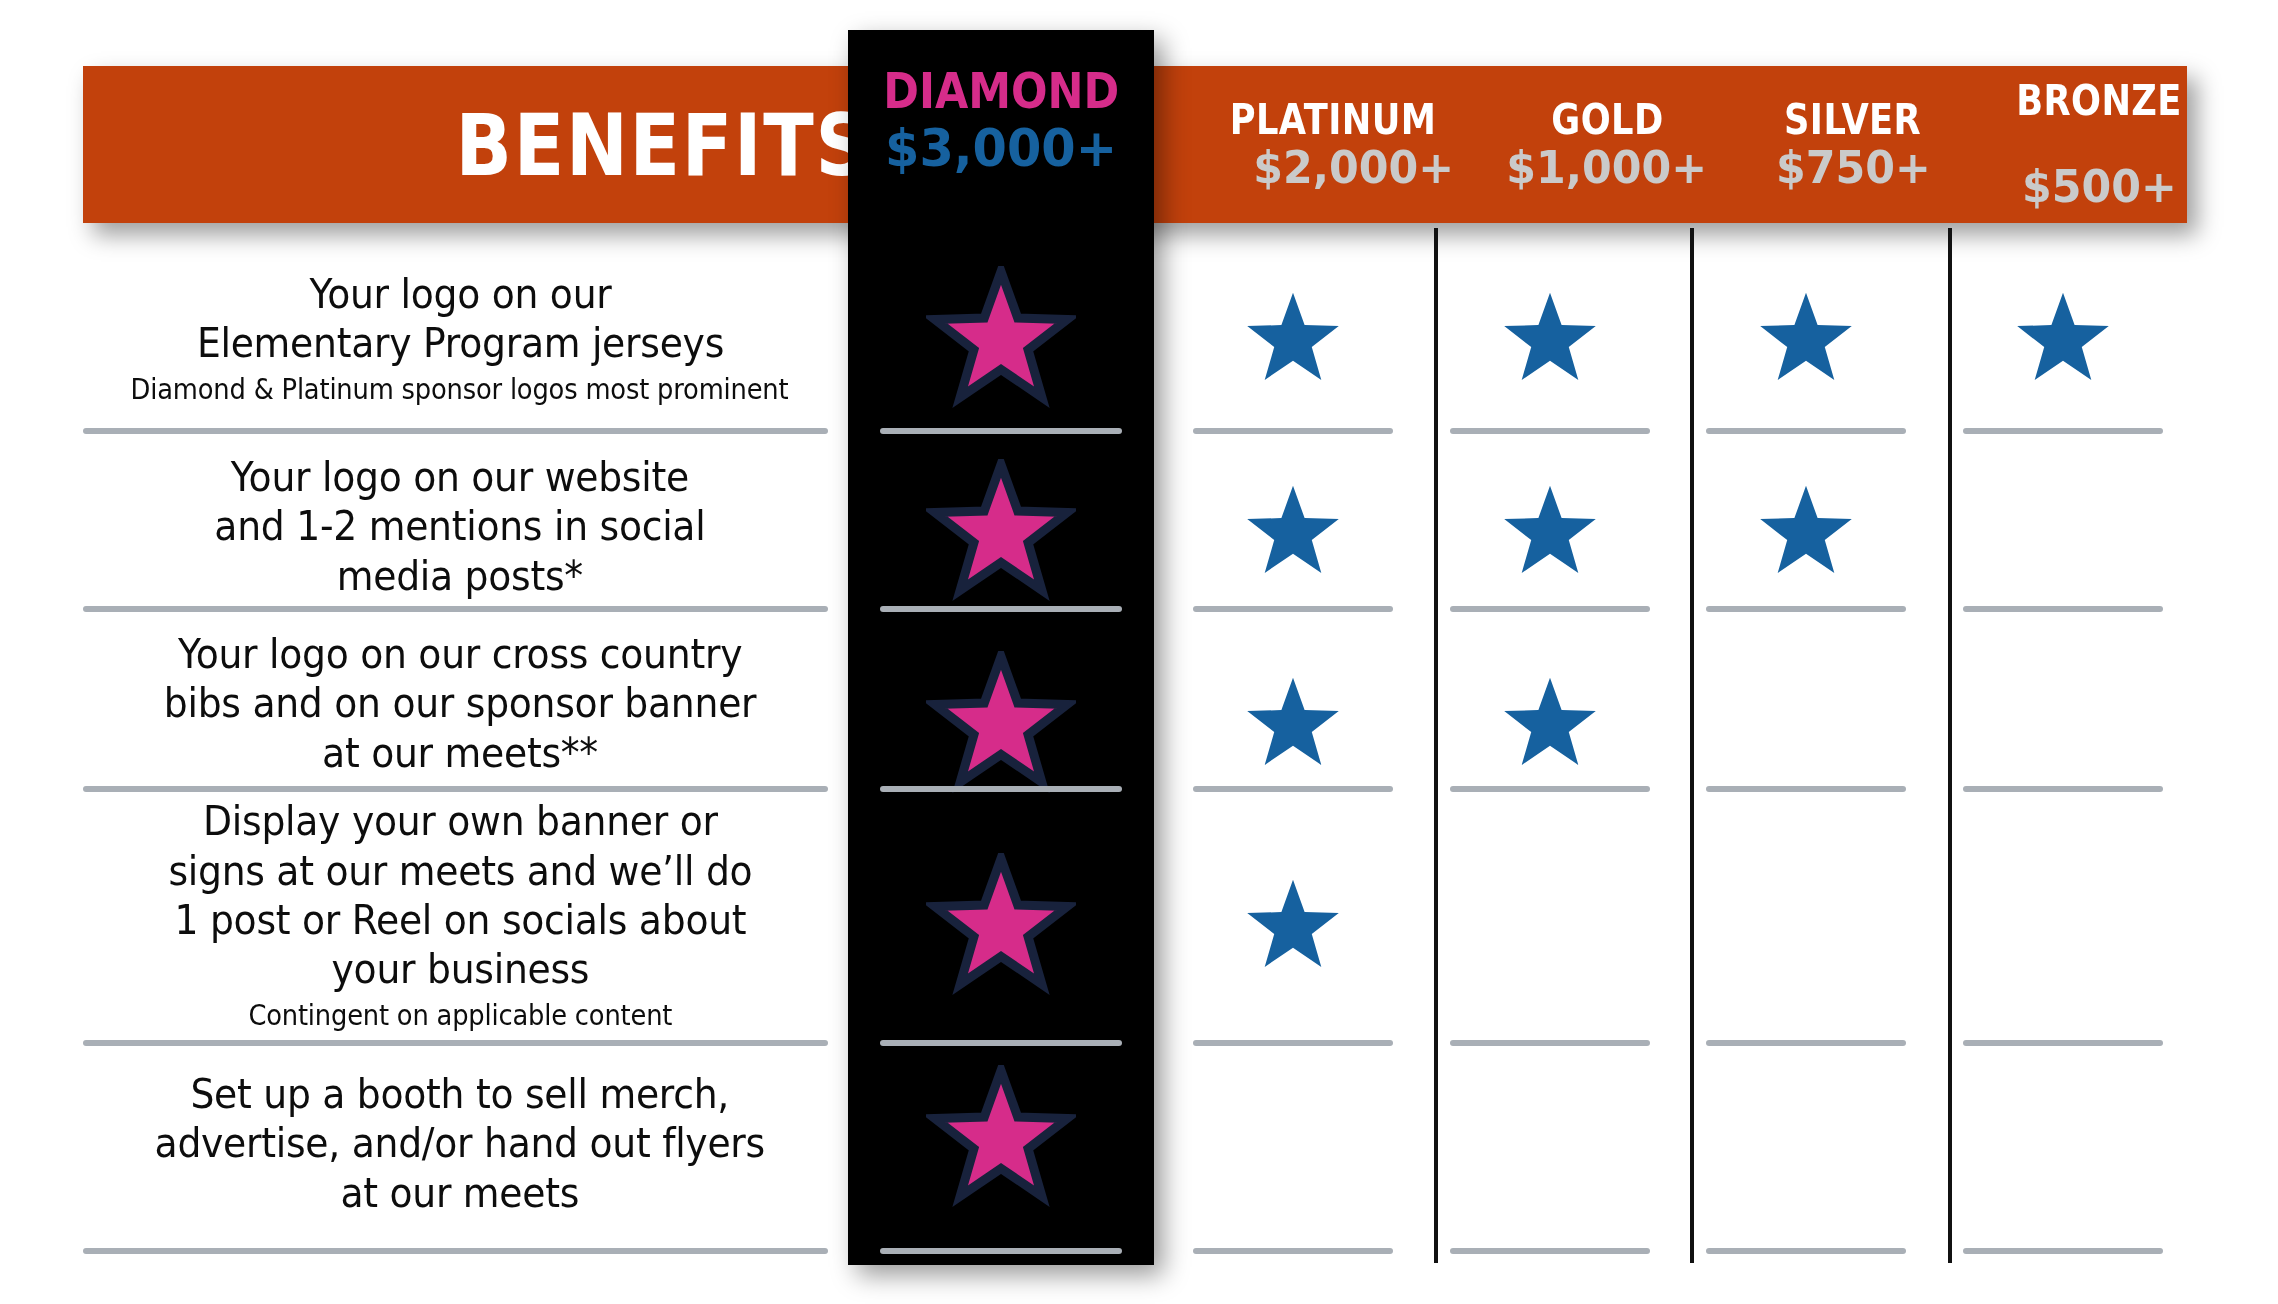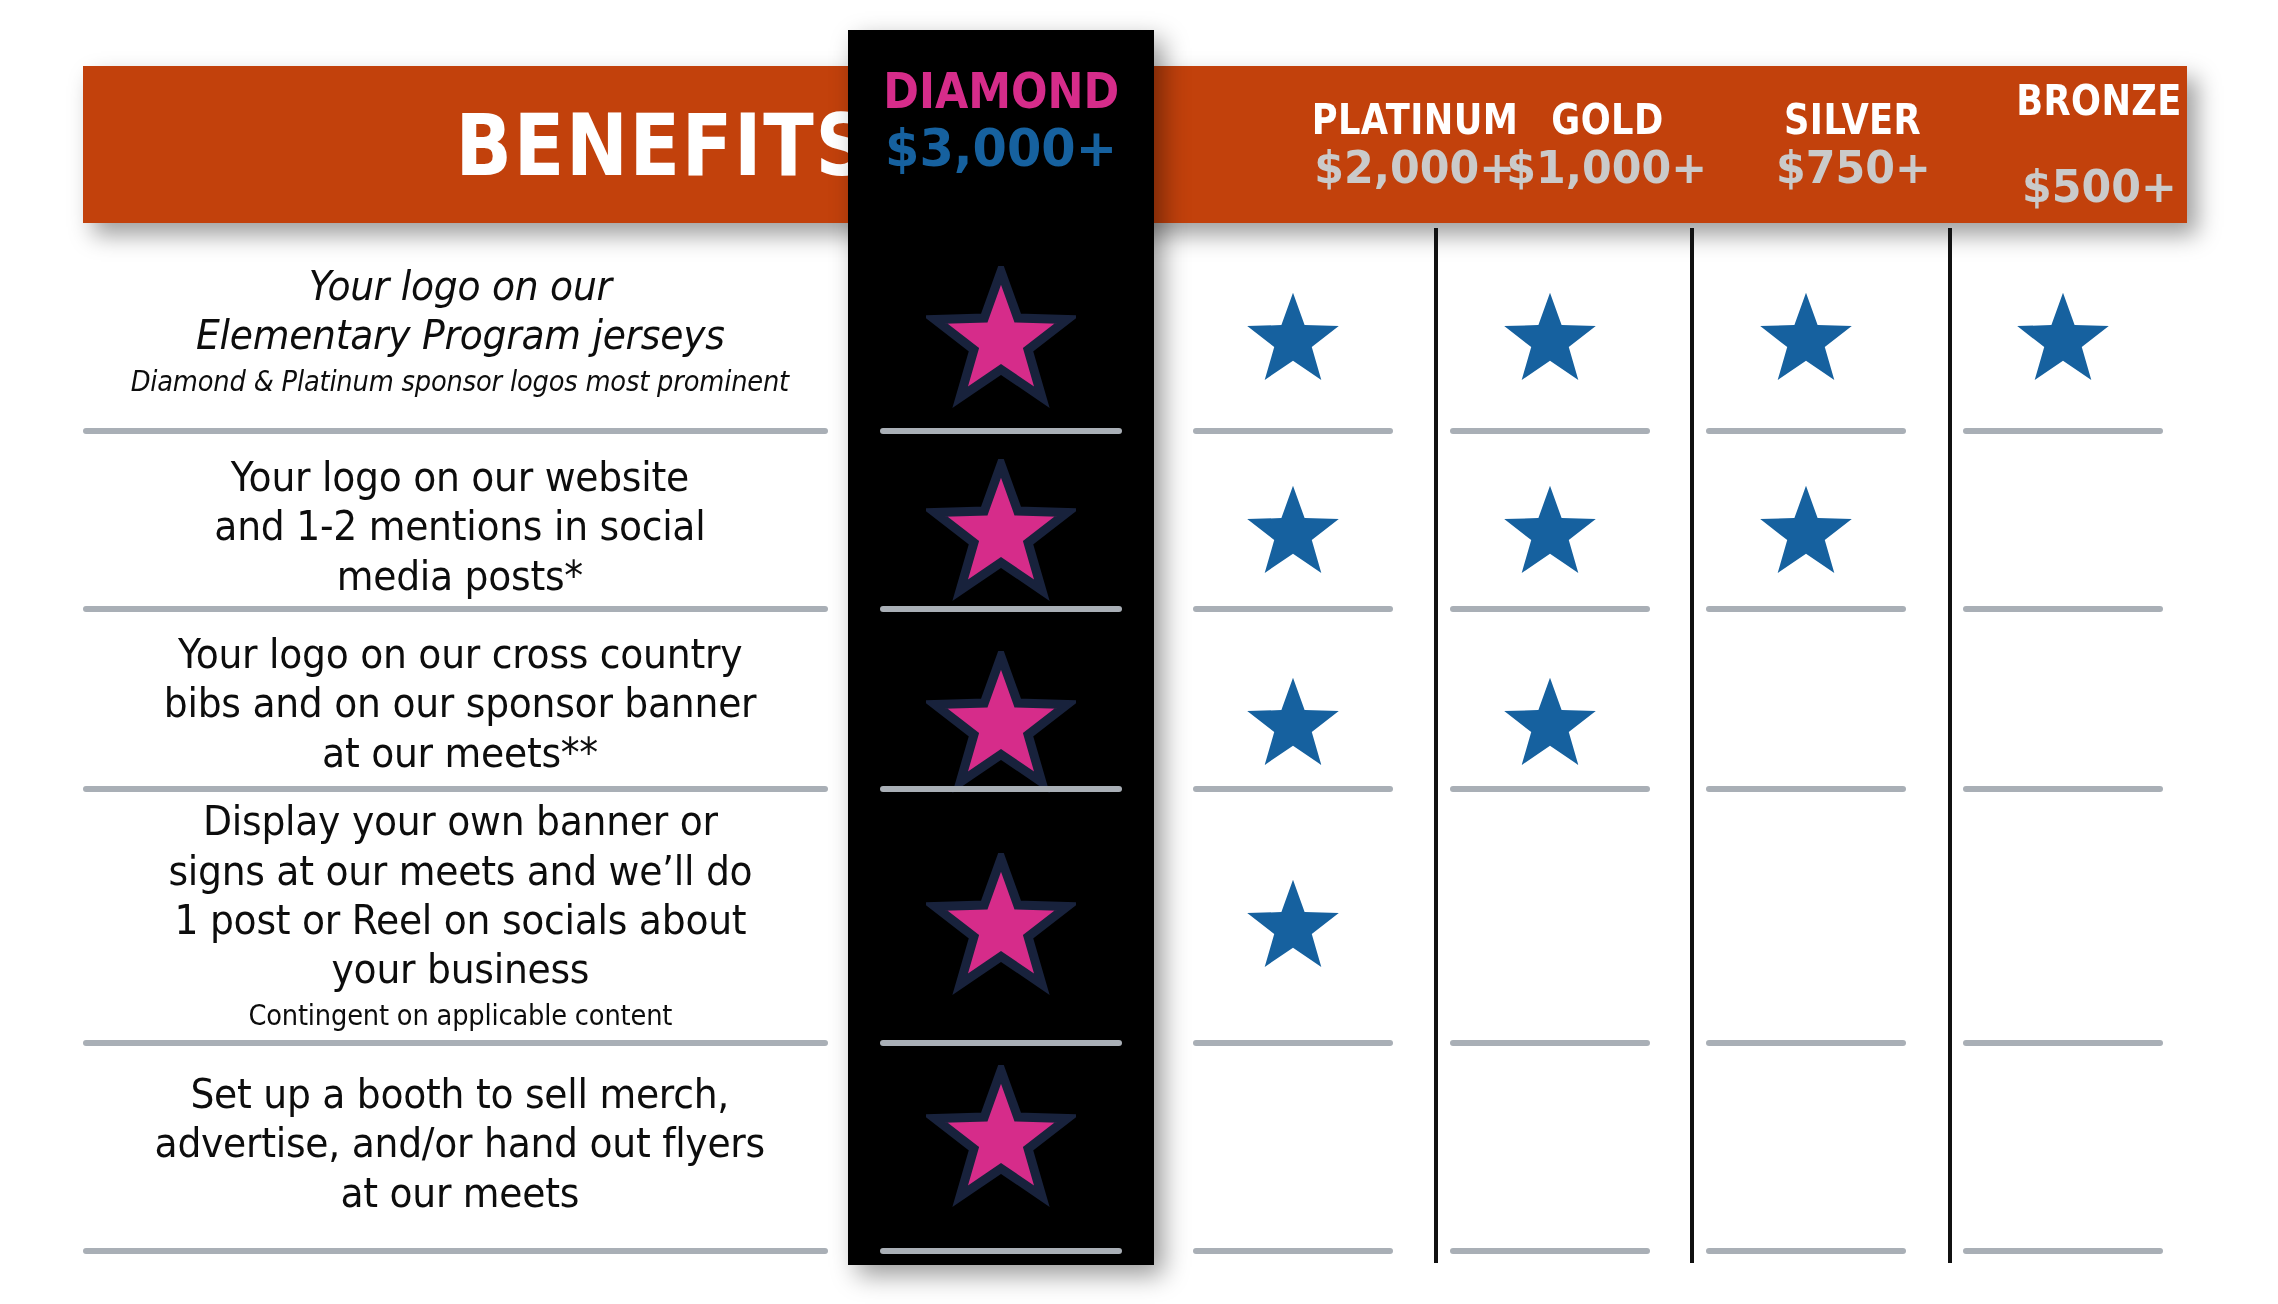--- a/index.html
+++ b/index.html
@@ -183,21 +183,21 @@
   .star.diamond-star { z-index: 40; }
 </style>
 </head>
 <body>
 
 <div id="stage">
 
   <div class="header-band">
     <div class="benefits-title">BENEFITS</div>
 
-    <div class="tier-head" id="head-platinum" style="left:1212px; width:240px;">
+    <div class="tier-head" id="head-platinum" style="left:1136px; width:240px;align-items:flex-end;">
       <span class="t-name">PLATINUM</span>
       <span class="t-price">$2,000+</span>
     </div>
 
     <div class="tier-head" id="head-gold" style="left:1400px; width:248px;">
       <span class="t-name">GOLD</span>
       <span class="t-price">$1,000+</span>
     </div>
 
     <div class="tier-head" id="head-silver" style="left:1648px; width:244px;">
@@ -211,21 +211,21 @@
     </div>
   </div>
 
   <div class="diamond-card">
     <div class="diamond-head">
       <span class="d-name">DIAMOND</span>
       <span class="d-price">$3,000+</span>
     </div>
   </div>
 
-  <div class="benefit-cell" style="top:255px; height:150px;font-style:italic;">
+  <div class="benefit-cell" style="top:263px; height:150px;">
     <div class="b-main">Your logo on our
 Elementary Program jerseys</div>
     <div class="b-sub">Diamond &amp; Platinum sponsor logos most prominent</div>
   </div>
 
   <div class="benefit-cell" style="top:443px; height:168px;">
     <div class="b-main">Your logo on our website
 and 1-2 mentions in social
 media posts*</div>
   </div>

